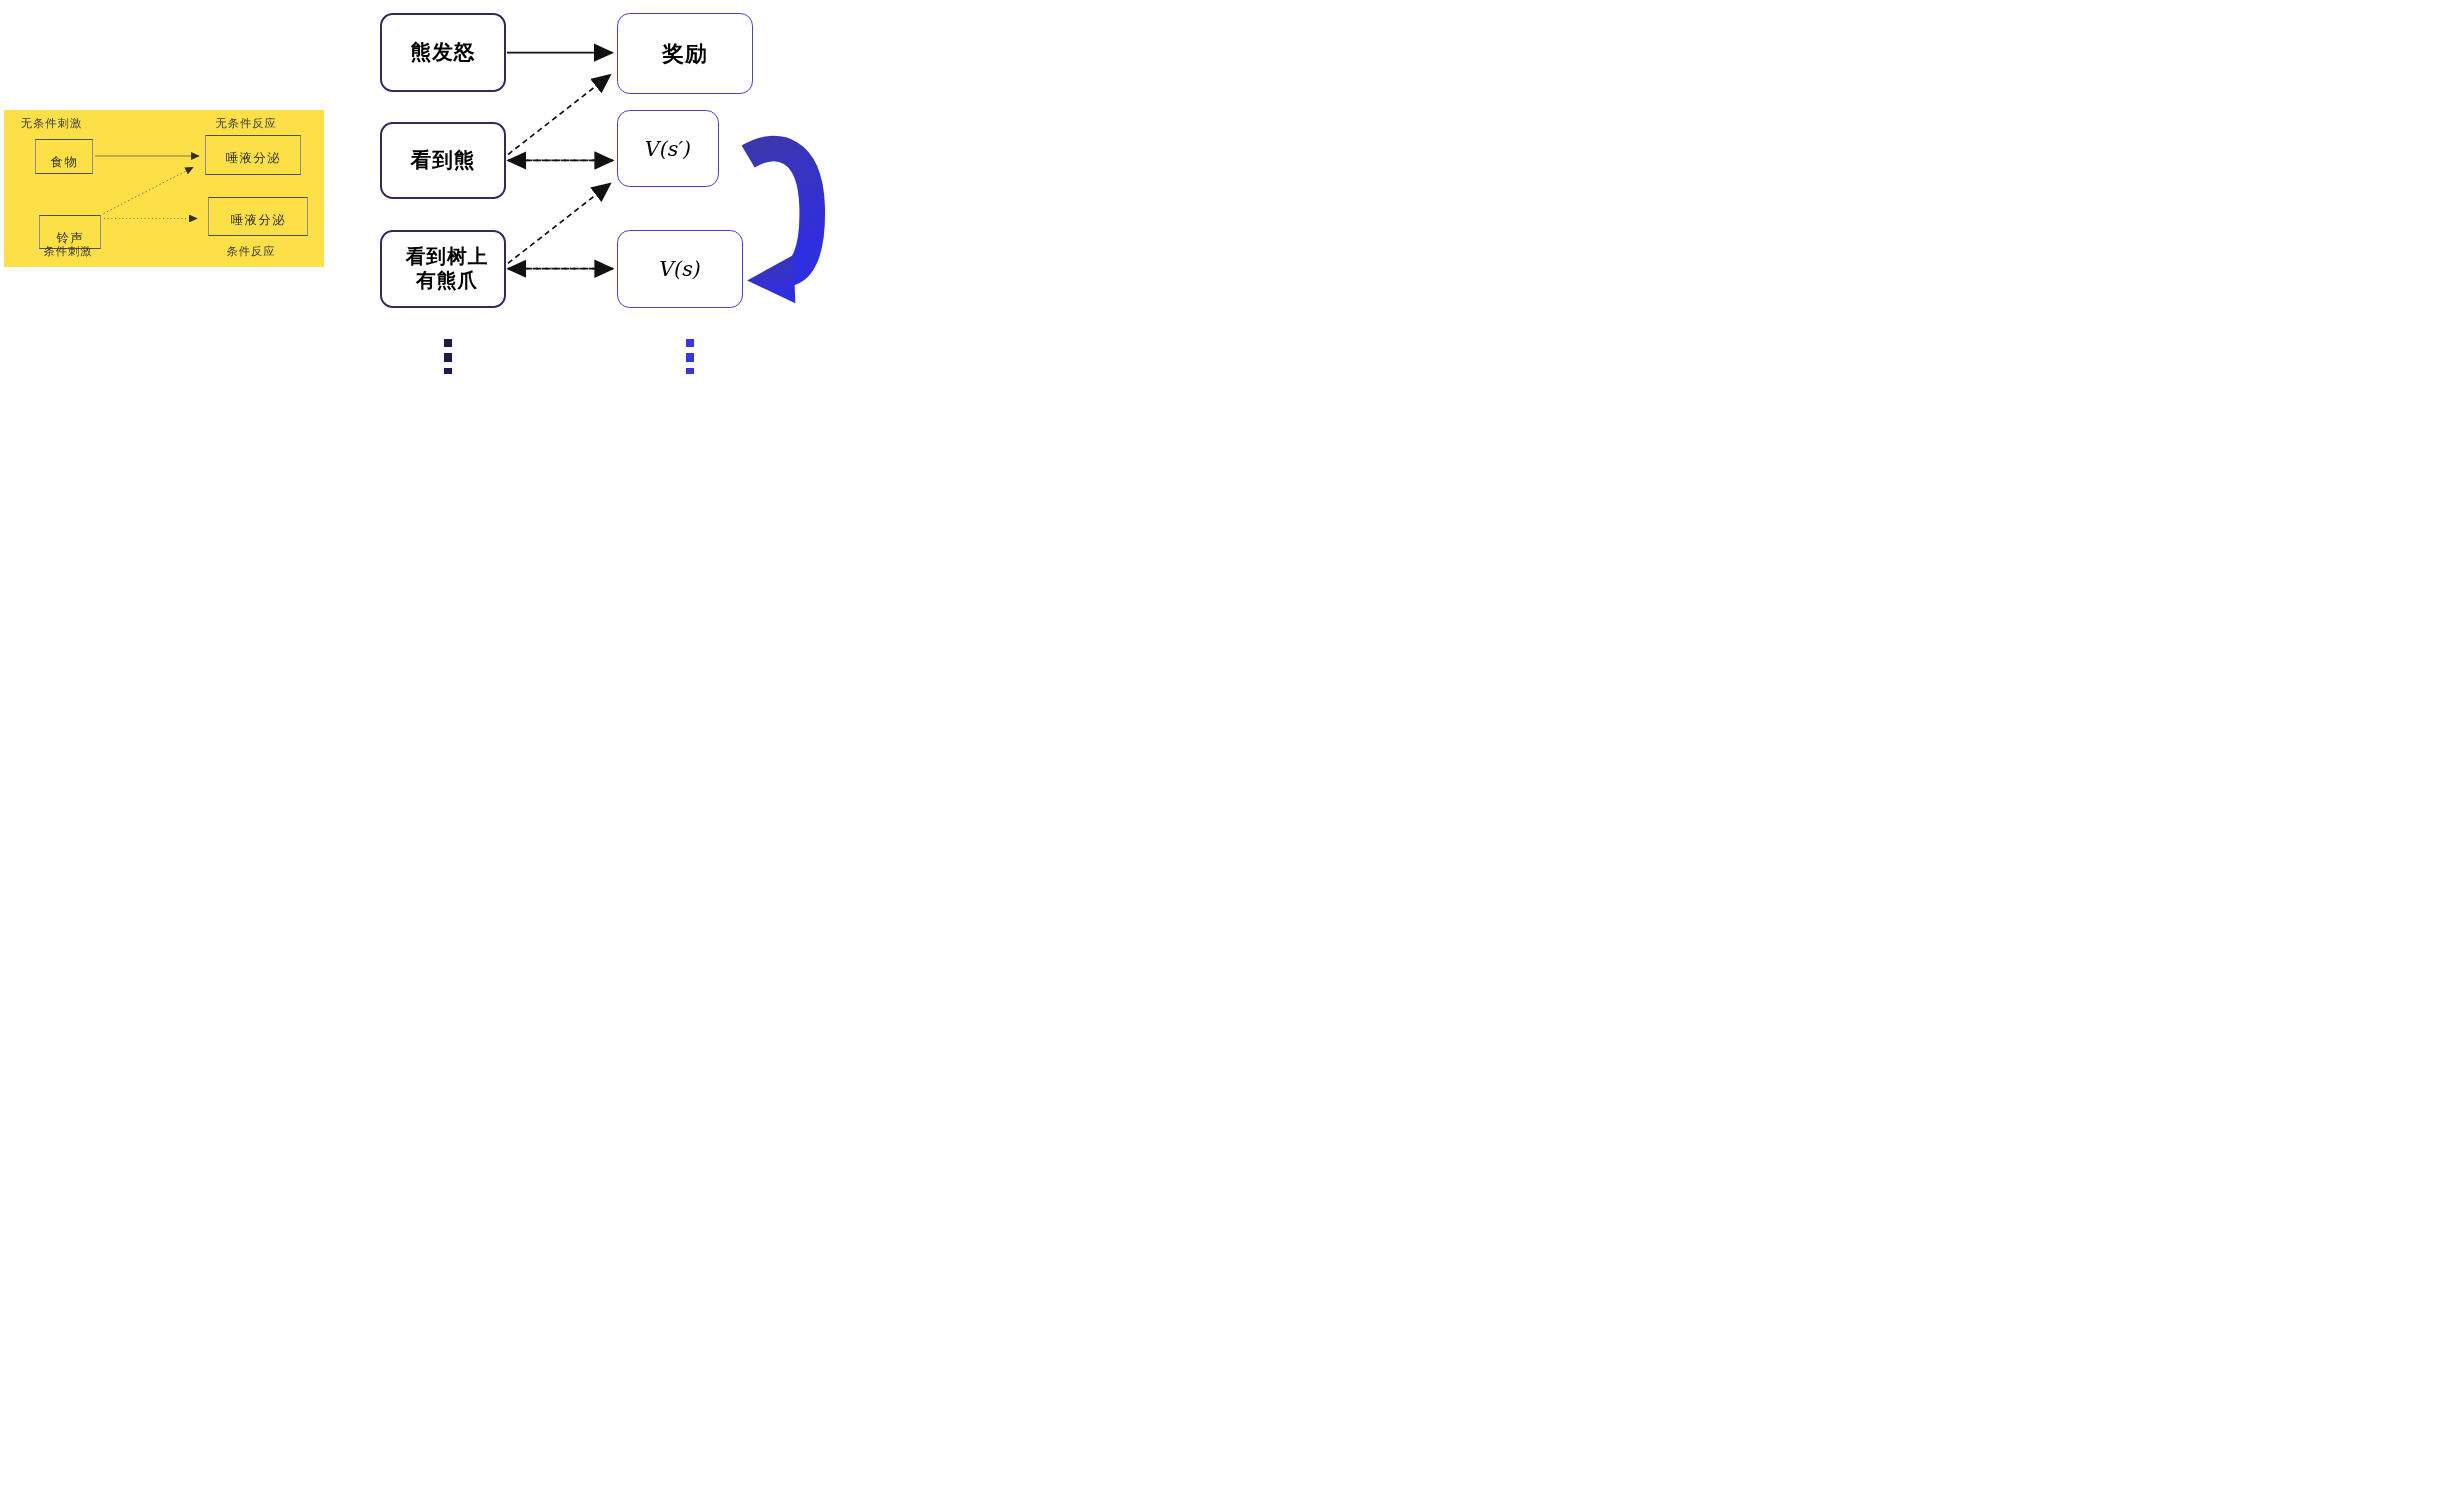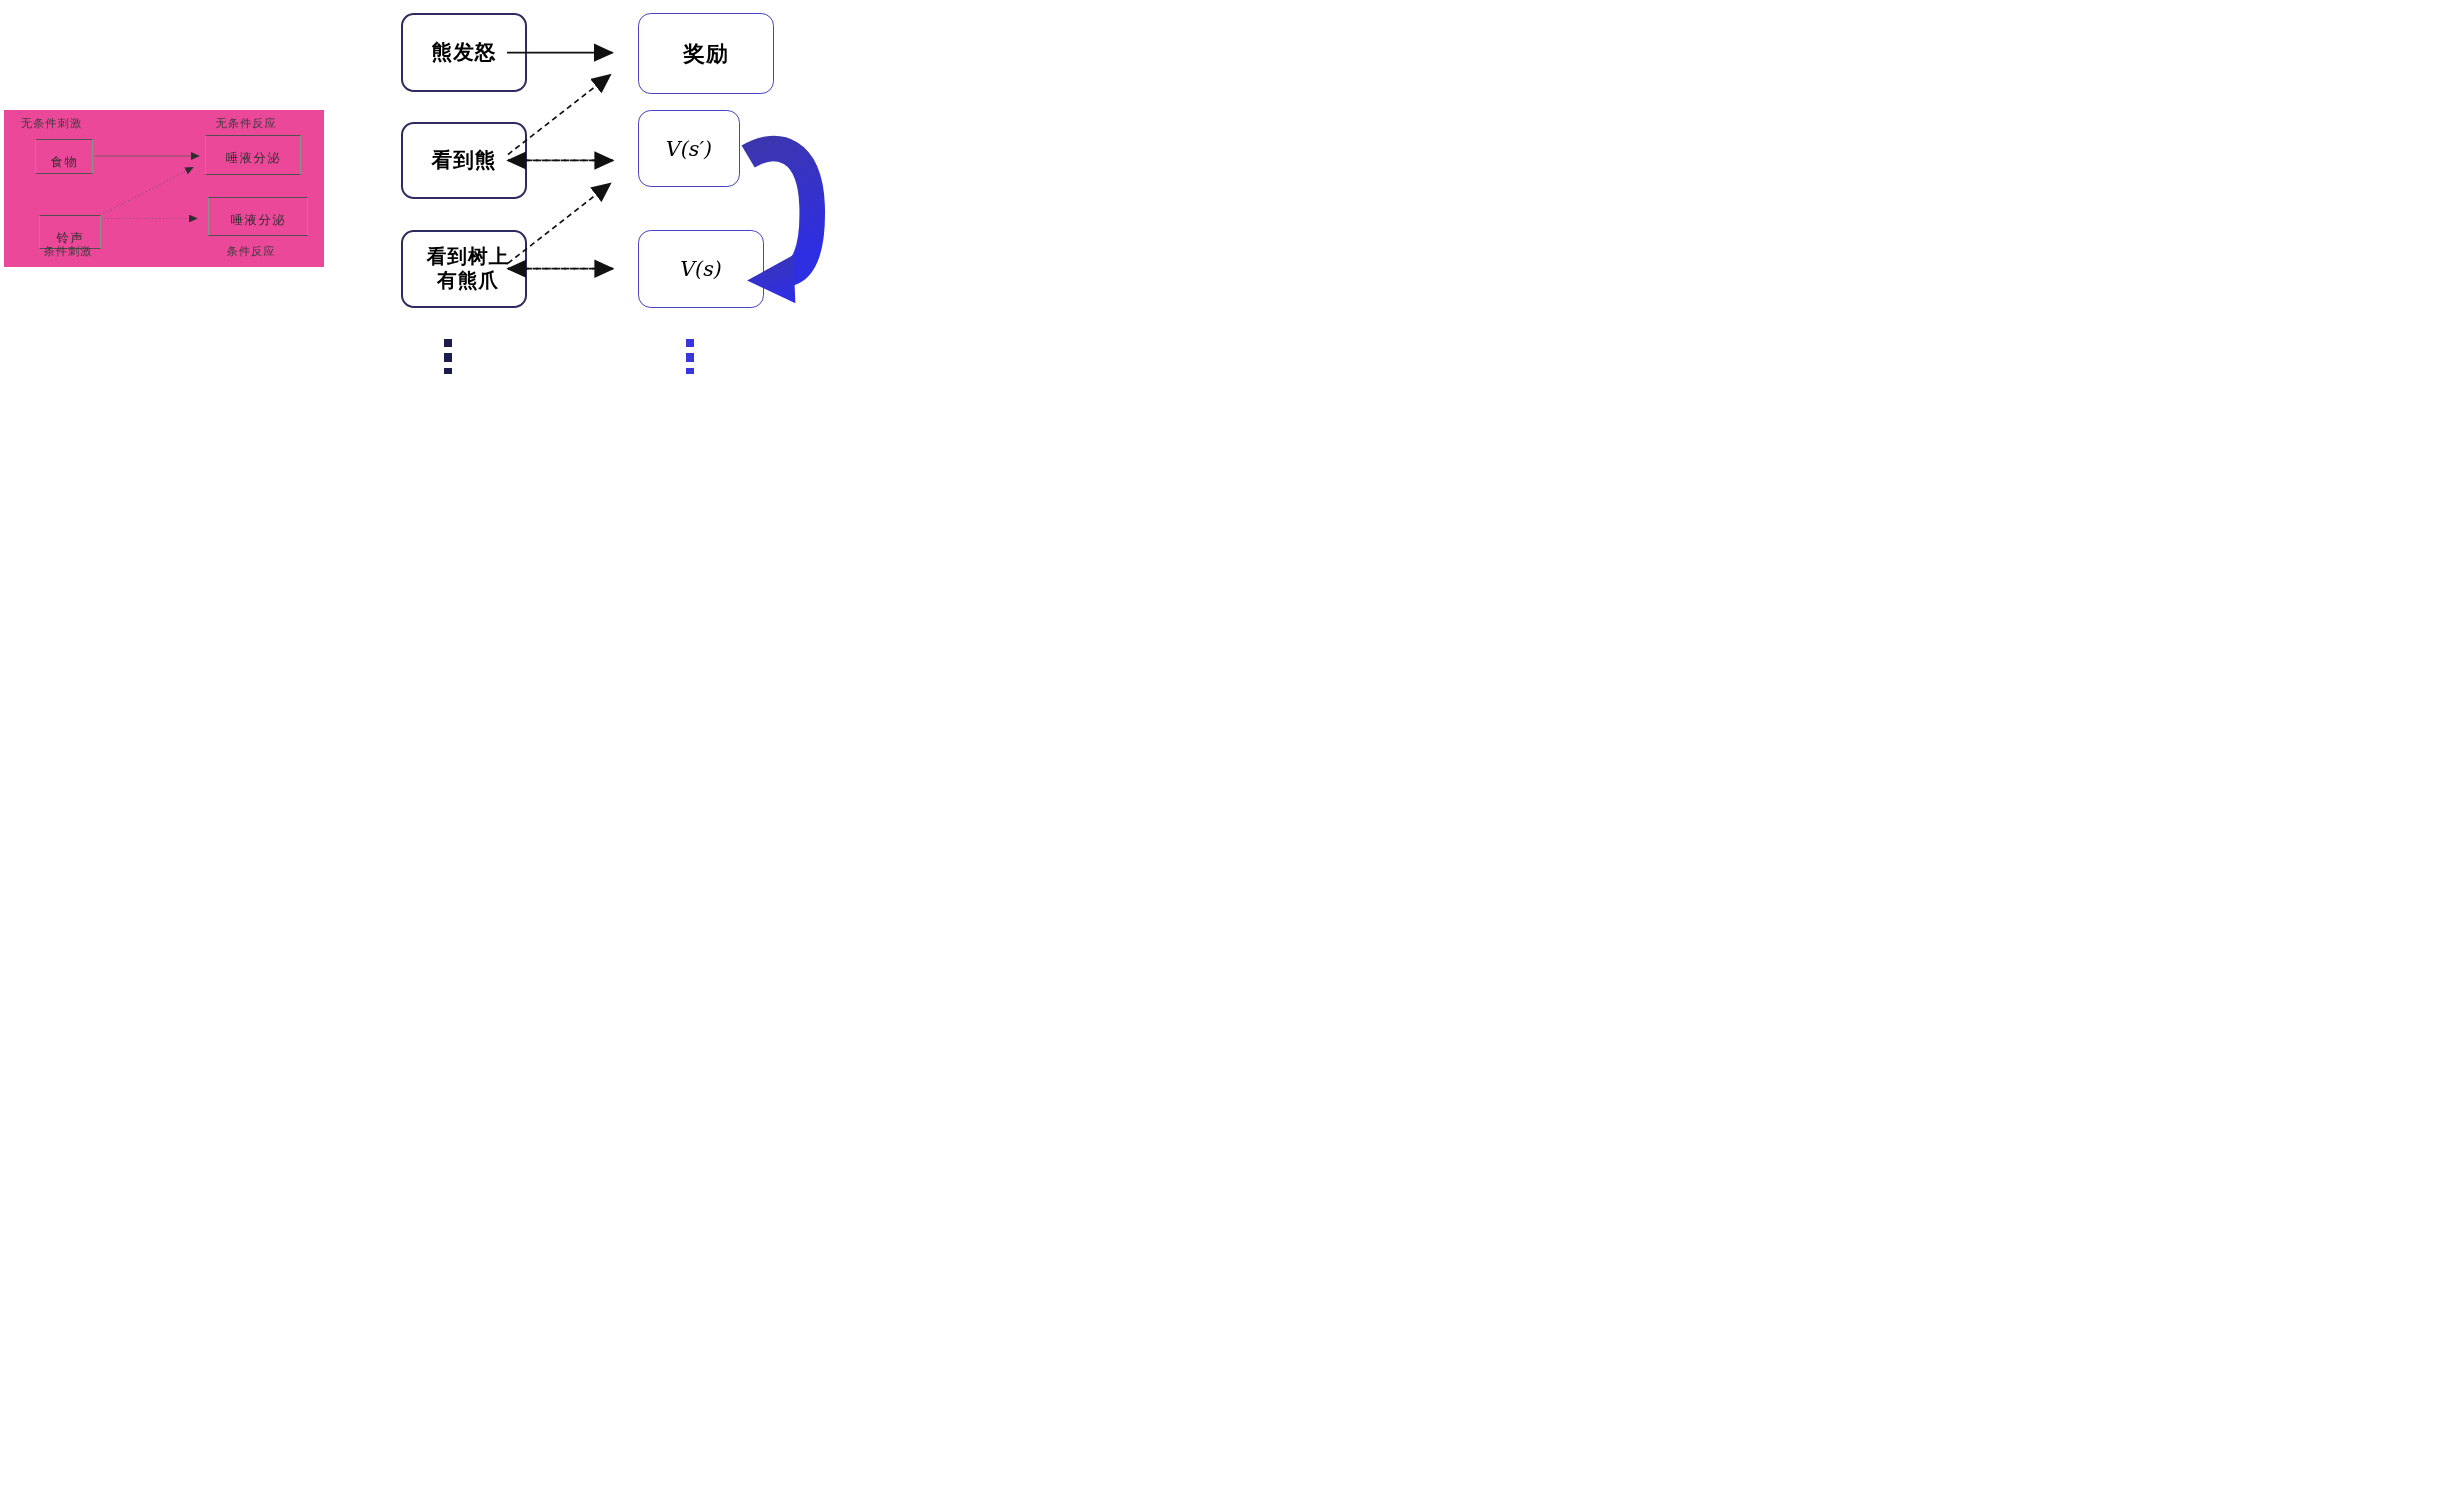--- a/index.html
+++ b/index.html
@@ -6,39 +6,39 @@
   .canvas{
     position:relative;
     width:826px;height:374px;
     background:#ffffff;
     font-family:"DejaVu Sans",sans-serif;
     overflow:hidden;
   }
   
   .panel{
     position:absolute;left:4.4px;top:110px;width:320px;height:157px;
-    background:#ec4899;
+    background:#fde047;
   }
   .p-label{
     position:absolute;font-size:11.3px;font-weight:500;color:#3b3b3b;
     letter-spacing:1px;white-space:nowrap;
   }
   .p-box{
     position:absolute;background:transparent;box-sizing:border-box;
     border-left:0.5px solid #8f8f8f;border-right:0.5px solid #8f8f8f;
     border-top:1.5px solid #4f4f4f;border-bottom:1.5px solid #4f4f4f;
     display:flex;justify-content:center;align-items:flex-start;
     padding-top:14px;font-size:12.3px;font-weight:500;color:#2f2f2f;
     letter-spacing:1.5px;white-space:nowrap;
   }
   
   .rbox{
     position:absolute;background:#ffffff;box-sizing:border-box;
     border-radius:12.8px;display:flex;flex-direction:column;
-    justify-content:center;align-items:center;text-align:center;margin-left:21px;
+    justify-content:center;align-items:center;text-align:center;
   }
   .rbox.navy{border:2px solid #2e2b5e;}
   .rbox.blue{border:1.7px solid #4743c9;}
   .cn{font-size:20.7px;font-weight:600;color:#000;line-height:1.2;letter-spacing:1px;}
   .cn.small{font-size:19.7px;}
   .cn.bold{font-weight:700;font-size:21.7px;}
   .math{font-family:"DejaVu Serif",serif;font-style:italic;font-size:20.7px;color:#000;}
   
   .dotcol{position:absolute;display:flex;flex-direction:column;gap:5.9px;}
   .dot{width:7.9px;height:8.4px;}

